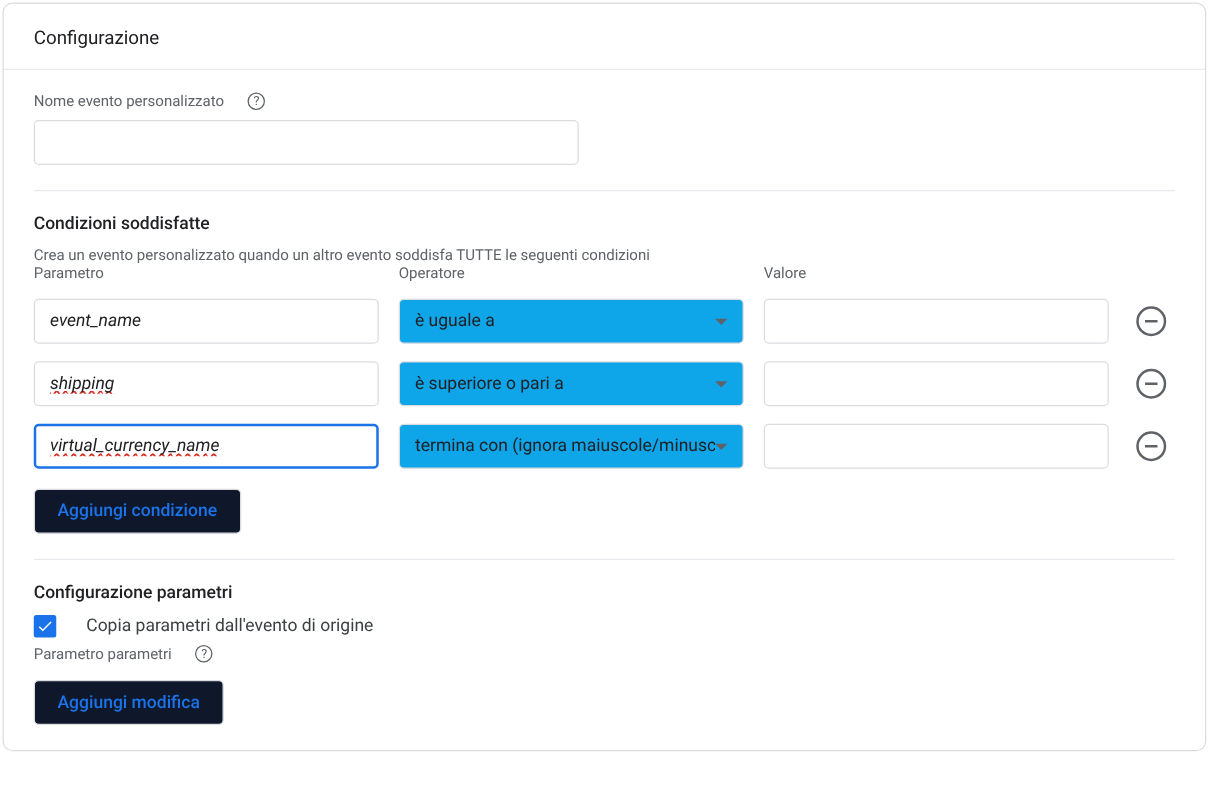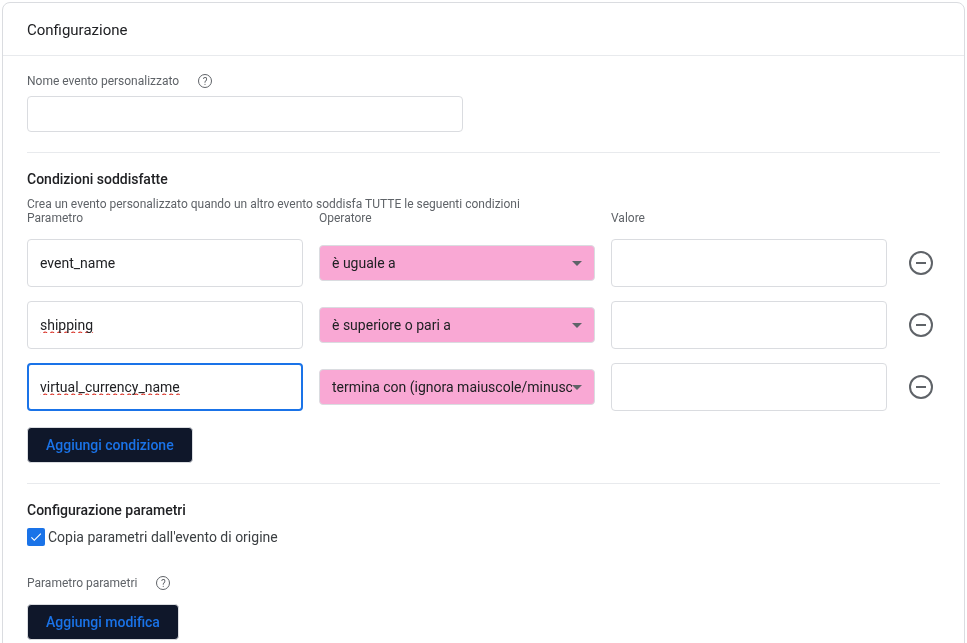--- a/index.html
+++ b/index.html
@@ -81,46 +81,47 @@
       grid-template-columns: 276px 276px 276px 36px;
       gap: 14px 16px;
       align-items: center;
     }
     .col-label {
       font-size: 12px;
       color: #5f6368;
     }
     .param-input {
       width: 100%;
-      height: 48px;
+      height: 36px;
       border: 1px solid #dadce0;
       border-radius: 4px;
       padding: 0 12px;
       font-size: 14px;
       color: #202124;
       outline: none;
       font-family: inherit;
+      font-style: italic;
     }
     .param-input.focused {
       border: 2px solid #1a73e8;
       padding: 0 11px;
     }
     .select-box {
       width: 100%;
       height: 36px;
       border: 1px solid #dadce0;
       border-radius: 4px;
       padding: 0 12px;
       font-size: 14px;
       color: #202124;
       display: flex;
       align-items: center;
       justify-content: space-between;
       cursor: pointer;
-      background: #f9a8d4;
+      background: #0ea5e9;
     }
     .select-text {
       white-space: nowrap;
       overflow: hidden;
       text-overflow: clip;
       flex: 1;
       padding-right: 8px;
     }
     .dropdown-arrow {
       width: 0;
@@ -159,22 +160,22 @@
       background: #0f172a;
       color: #1a73e8;
       font-size: 14px;
       font-weight: 500;
       cursor: pointer;
       font-family: inherit;
     }
     .checkbox-row {
       display: flex;
       align-items: center;
-      gap: 3px;
-      margin-bottom: 30px;
+      gap: 24px;
+      margin-bottom: 6px;
     }
     .checkbox {
       width: 18px;
       height: 18px;
       background: #1a73e8;
       border-radius: 2px;
       display: flex;
       align-items: center;
       justify-content: center;
       cursor: pointer;

